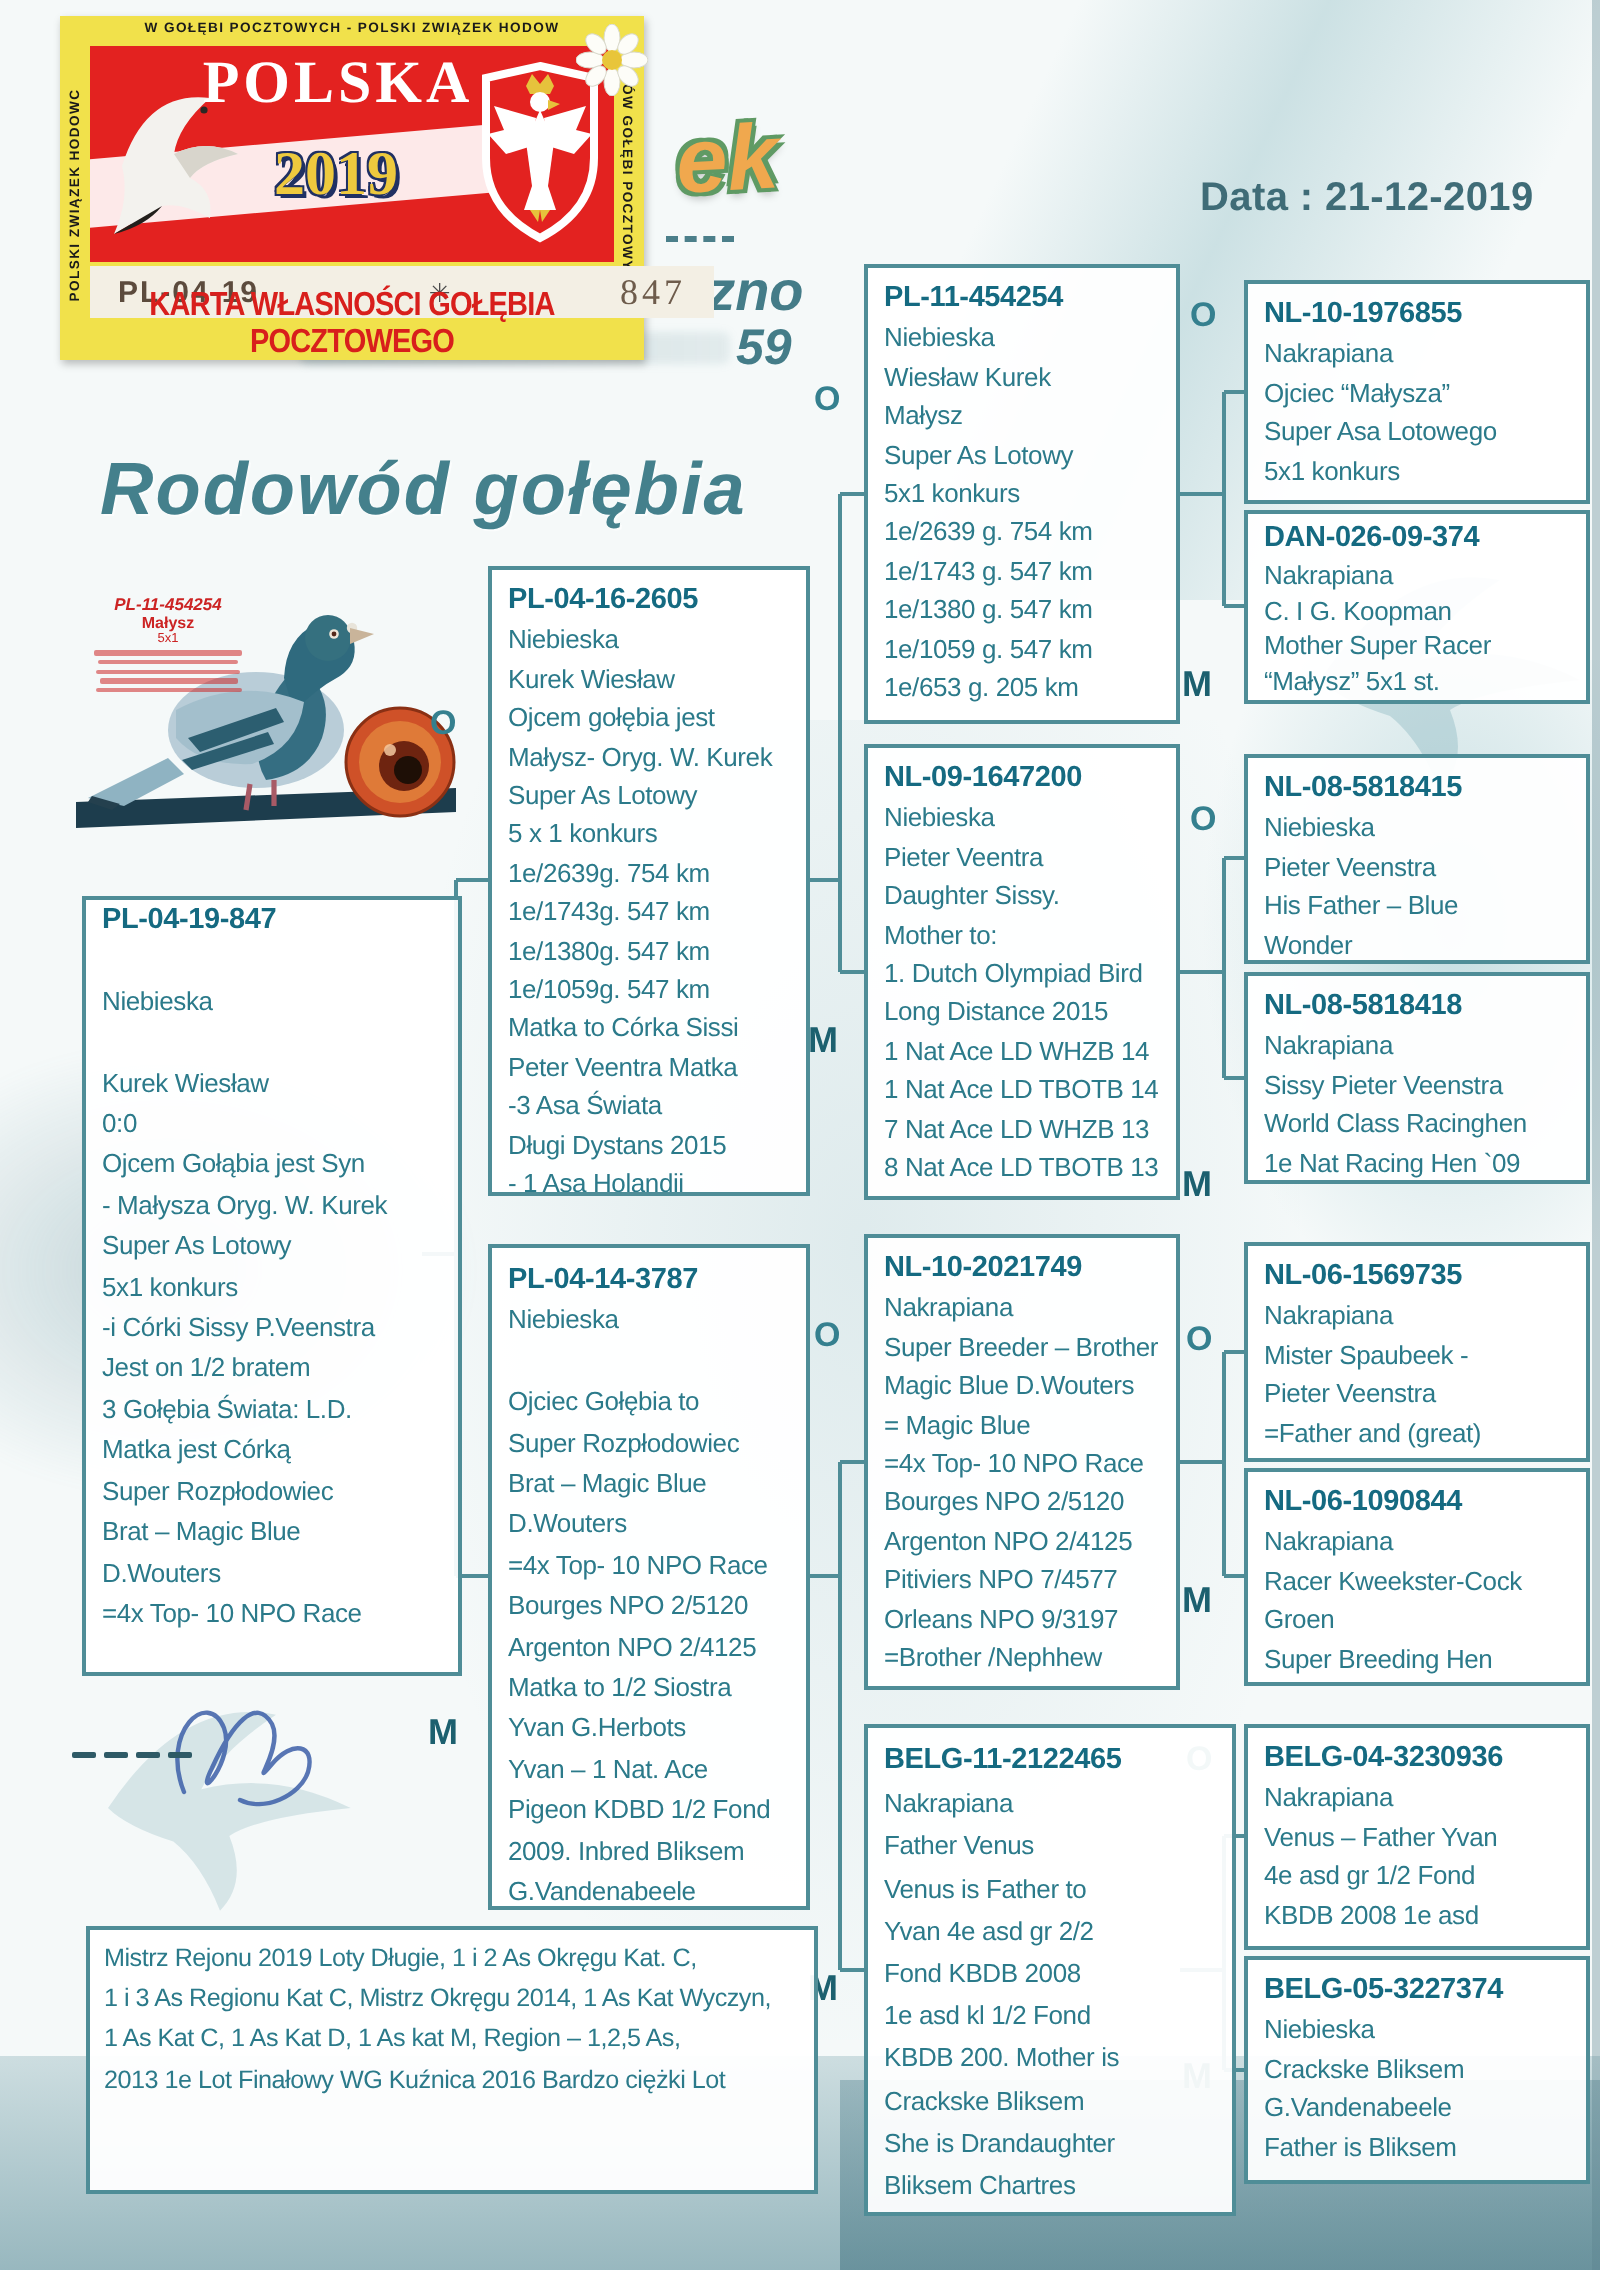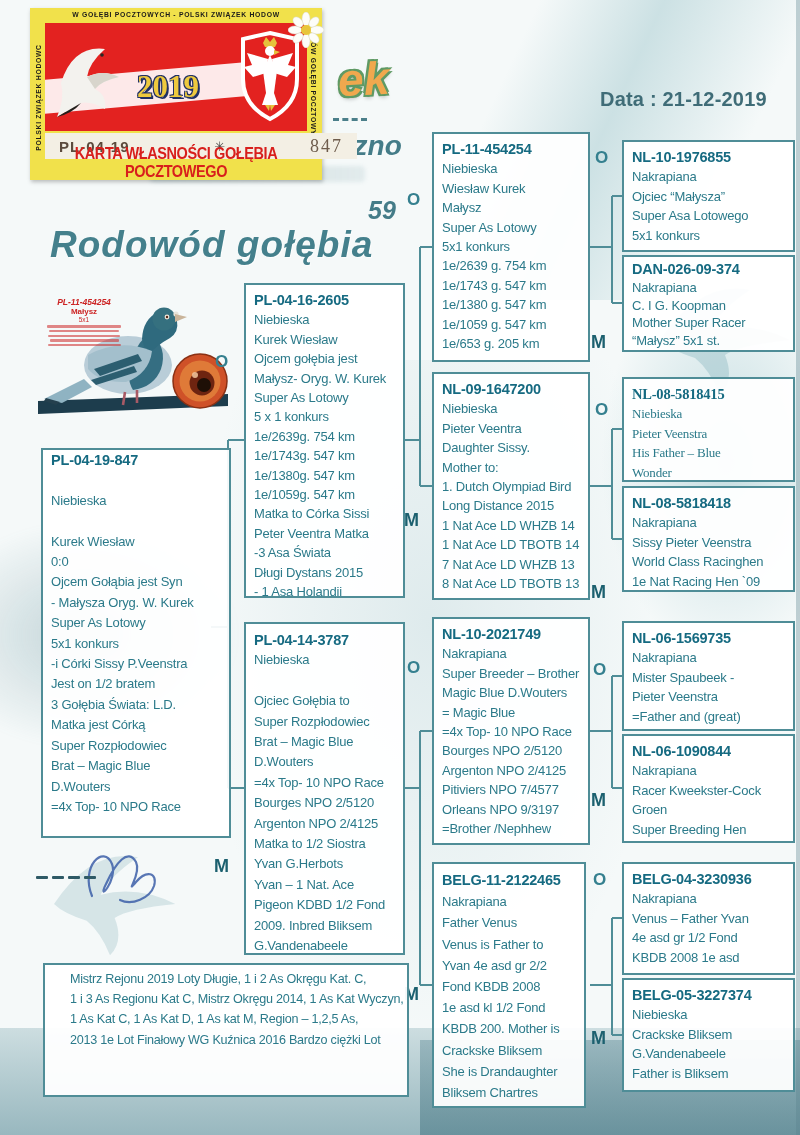--- a/index.html
+++ b/index.html
@@ -26,21 +26,21 @@
   .title{position:absolute;left:50px;top:224px;z-index:2;font-size:37px;font-weight:bold;
          font-style:italic;color:#44808c;letter-spacing:1px;text-shadow:1px 1px 0 rgba(255,255,255,.6);}
   .datelabel{position:absolute;left:600px;top:88px;z-index:2;font-size:20px;color:#3f6c77;font-weight:bold;letter-spacing:0.2px;}
 
   
   .logo-frag{position:absolute;left:338px;top:52px;z-index:2;font-size:46px;font-weight:bold;font-style:italic;
       color:#f0a84e;transform:rotate(-3deg);
       text-shadow:2px 2px 0 #5f9a64,-2px -2px 0 #5f9a64,2px -2px 0 #5f9a64,-2px 2px 0 #5f9a64,0 3px 4px rgba(0,0,0,.25);}
   .dashline{position:absolute;left:333px;top:118px;width:34px;border-top:3px dashed #4b7f8a;z-index:2;}
   .frag1{position:absolute;left:338px;top:130px;z-index:2;font-size:28px;font-style:italic;color:#447c88;font-weight:bold;}
-  .frag2{position:absolute;left:368px;top:160px;z-index:2;font-size:25px;font-style:italic;color:#447c88;font-weight:bold;margin-top:36px;}
+  .frag2{position:absolute;left:368px;top:160px;z-index:2;font-size:25px;font-style:italic;color:#447c88;font-weight:bold;}
   .hidden-line{position:absolute;left:150px;top:166px;width:215px;height:16px;z-index:2;
       background:linear-gradient(90deg,rgba(90,140,150,.25),rgba(90,140,150,.12));filter:blur(2px);border-radius:4px;}
 
   
   .stamp{position:absolute;left:30px;top:8px;width:292px;height:172px;background:#f1e14b;z-index:5;
          box-shadow:1px 2px 4px rgba(0,0,0,.25);}
   .stamp .btext{position:absolute;font-size:6.8px;font-weight:bold;color:#1a1a1a;letter-spacing:0.7px;white-space:nowrap;}
   .stamp .btop{left:0;right:0;top:3px;text-align:center;}
   .stamp .bleft{left:-72px;top:86px;width:160px;text-align:center;transform:rotate(-90deg);}
   .stamp .bright{right:-66px;top:80px;width:150px;text-align:center;transform:rotate(90deg);}
@@ -63,21 +63,21 @@
   .photo{position:absolute;left:30px;top:281px;width:205px;height:152px;z-index:2;}
   .photo .redcap{position:absolute;left:8px;top:16px;width:92px;text-align:center;color:#cc2424;z-index:2;}
   .photo .redcap .r1{font-size:8.5px;font-weight:bold;font-style:italic;}
   .photo .redcap .r2{font-size:8px;font-weight:bold;}
   .photo .redcap .r3{font-size:6.5px;}
   .photo .tinyrow{height:2.5px;margin:2.2px auto 0;background:rgba(204,40,40,.55);border-radius:1px;}
 
   
   .achv{position:absolute;left:43px;top:963px;width:366px;height:134px;box-sizing:border-box;z-index:3;
         background:rgba(255,255,255,.95);border:2px solid #4f8d97;color:#2b7a8a;
-        font-size:12.6px;line-height:20.2px;padding:4px 25px;letter-spacing:-0.25px;}
+        font-size:12.6px;line-height:20.2px;padding:4px 7px;letter-spacing:-0.25px;}
   .achv .bline{white-space:nowrap;}
 
   .signature{position:absolute;left:62px;top:826px;z-index:4;}
   .sigdash{position:absolute;left:36px;top:876px;z-index:4;display:flex;gap:4px;}
   .sigdash i{display:block;width:12px;height:3px;background:#2e5a66;border-radius:1px;}
 
   .edgebar{position:absolute;right:0;top:0;width:4px;height:100%;background:rgba(90,130,140,.35);z-index:6;}
 </style>
 </head>
 <body>
@@ -272,21 +272,21 @@
         <div class="bline">Magic Blue D.Wouters</div>
         <div class="bline">= Magic Blue</div>
         <div class="bline">=4x Top- 10 NPO Race</div>
         <div class="bline">Bourges NPO 2/5120</div>
         <div class="bline">Argenton NPO 2/4125</div>
         <div class="bline">Pitiviers NPO 7/4577</div>
         <div class="bline">Orleans NPO 9/3197</div>
         <div class="bline">=Brother /Nephhew</div>
       </div>
   </div>
-  <div class="pbox lh21" style="left:432px;top:862px;width:154px;height:246px;">
+  <div class="pbox lh21" style="left:432px;top:862px;width:186px;height:246px;">
     <div class="pid">BELG-11-2122465</div>
     <div>
         <div class="bline">Nakrapiana</div>
         <div class="bline">Father Venus</div>
         <div class="bline">Venus is Father to</div>
         <div class="bline">Yvan 4e asd gr 2/2</div>
         <div class="bline">Fond KBDB 2008</div>
         <div class="bline">1e asd kl 1/2 Fond</div>
         <div class="bline">KBDB 200. Mother is</div>
         <div class="bline">Crackske Bliksem</div>
@@ -306,21 +306,21 @@
   </div>
   <div class="pbox lh18" style="left:622px;top:255px;width:173px;height:97px;padding-top:4px;">
     <div class="pid">DAN-026-09-374</div>
     <div>
         <div class="bline">Nakrapiana</div>
         <div class="bline">C. I G. Koopman</div>
         <div class="bline">Mother Super Racer</div>
         <div class="bline">“Małysz” 5x1 st.</div>
       </div>
   </div>
-  <div class="pbox" style="left:622px;top:377px;width:173px;height:105px;font-family:Liberation Serif, serif;">
+  <div class="pbox" style="left:622px;top:377px;width:173px;height:105px;">
     <div class="pid">NL-08-5818415</div>
     <div>
         <div class="bline">Niebieska</div>
         <div class="bline">Pieter Veenstra</div>
         <div class="bline">His Father – Blue</div>
         <div class="bline">Wonder</div>
       </div>
   </div>
   <div class="pbox" style="left:622px;top:486px;width:173px;height:106px;">
     <div class="pid">NL-08-5818418</div>
@@ -390,20 +390,21 @@
     <div class="btext bleft">POLSKI ZWIĄZEK HODOWC</div>
     <div class="btext bright">CÓW GOŁĘBI POCZTOWYCH</div>
     <div class="redpanel">
       <div class="whiteband"></div>
       <svg style="position:absolute;left:2px;top:16px;" width="92" height="86" viewBox="0 0 92 86">
         <path d="M14 44 Q26 6 58 10 Q42 24 40 38 Q56 30 72 38 Q54 42 48 50 Q60 56 58 70 Q44 62 34 64 L10 78 Q18 60 14 44Z" fill="#f3f2ee"></path>
         <path d="M10 78 L34 64 Q26 74 10 78Z" fill="#22201c"></path>
         <path d="M40 38 Q56 30 72 38 Q54 42 48 50 Z" fill="#d8d5cc"></path>
         <circle cx="55" cy="16" r="1.8" fill="#2a2824"></circle>
       </svg>
+      <div class="polska">POLSKA</div>
       <div class="y2019">2019</div>
       <svg style="position:absolute;right:6px;top:4px;" width="62" height="98" viewBox="0 0 62 98">
         <path d="M31 6 L58 12 V52 Q58 78 31 92 Q4 78 4 52 V12 Z" fill="#e32220" stroke="#ffffff" stroke-width="4"></path>
         <polygon points="24,16 27,10 31,15 35,10 38,16 36,20 26,20" fill="#e6c23c"></polygon>
         <circle cx="31" cy="24" r="5" fill="#ffffff"></circle>
         <polygon points="35,23 41,25 35,28" fill="#e6c23c"></polygon>
         <polygon points="31,28 38,44 35,66 27,66 24,44" fill="#ffffff"></polygon>
         <polygon points="29,32 8,26 13,38 5,40 14,50 27,46" fill="#ffffff"></polygon>
         <polygon points="33,32 54,26 49,38 57,40 48,50 35,46" fill="#ffffff"></polygon>
         <polygon points="27,66 35,66 39,78 23,78" fill="#ffffff"></polygon>

